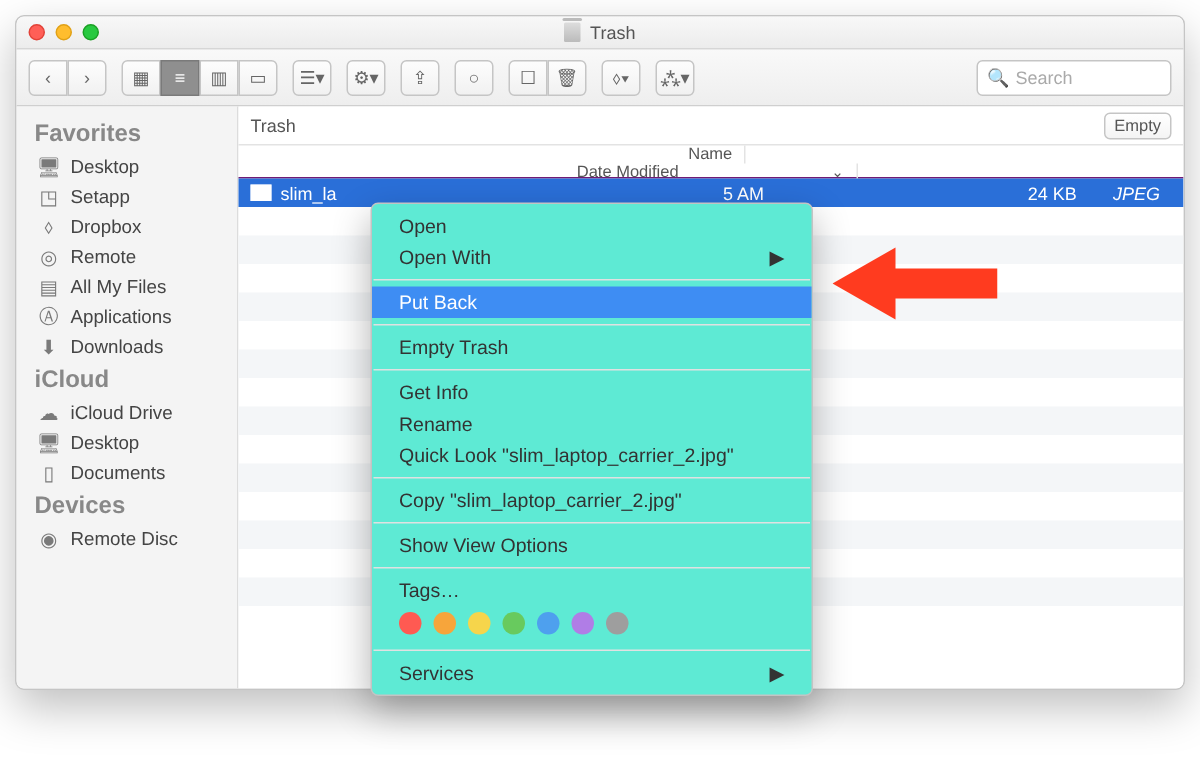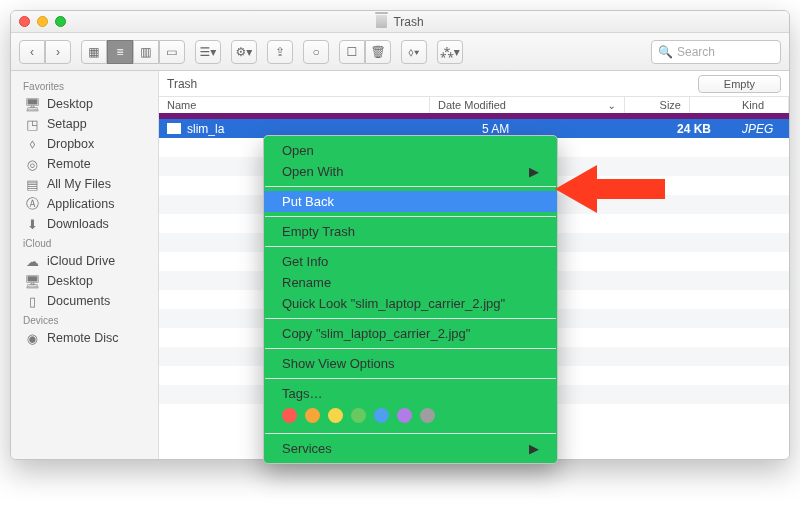--- a/index.html
+++ b/index.html
@@ -17,43 +17,43 @@
   .toolbar { height:38px; background: linear-gradient(#f9f9f9,#eeeeee); border-bottom:1px solid #cfcfcf; display:flex; align-items:center; padding:0 8px; gap:10px;}
   .btngrp{display:flex;}
   .tb{height:24px;min-width:26px;border:1px solid #c5c5c5;background:linear-gradient(#fdfdfd,#f1f1f1);display:flex;align-items:center;justify-content:center;color:#666;font-size:12px;}
   .tb:first-child{border-radius:4px 0 0 4px;}
   .tb:last-child{border-radius:0 4px 4px 0;}
   .tb.only{border-radius:4px;}
   .tb.sel{background:#8f8f8f;color:#fff;border-color:#7a7a7a;}
   .search{flex:1;max-width:130px;margin-left:auto;height:24px;border:1px solid #c5c5c5;border-radius:4px;background:#fff;display:flex;align-items:center;padding:0 6px;color:#aaa;font-size:12px;gap:4px;}
   .body{display:flex;height:388px;}
   .sidebar{width:148px;background:#f4f4f4;border-right:1px solid #dcdcdc;padding:6px 0;overflow:hidden;}
-  .sb-head{font-size:10px;color:#888;padding:4px 12px 2px;font-weight:400;}
+  .sb-head{font-size:16px;color:#888;padding:4px 12px 2px;font-weight:700;}
   .sb-item{font-size:12.5px;color:#444;padding:3px 12px 3px 14px;display:flex;align-items:center;gap:7px;}
   .sb-ico{width:15px;height:13px;display:flex;align-items:center;justify-content:center;color:#7a7a7a;font-size:13px;}
   .main{flex:1;display:flex;flex-direction:column;background:#fff;}
   .pathbar{height:26px;border-bottom:1px solid #e3e3e3;display:flex;align-items:center;justify-content:space-between;padding:0 8px;font-size:12px;color:#555;}
-  .empty-btn{font-size:11px;border:1px solid #c5c5c5;border-radius:4px;padding:2px 25px;background:linear-gradient(#fff,#f4f4f4);}
-  .cols{height:22px;border-bottom:6px solid #701a75;display:flex;font-size:11px;color:#555;align-items:center;}
+  .empty-btn{font-size:11px;border:1px solid #c5c5c5;border-radius:4px;padding:2px 6px;background:linear-gradient(#fff,#f4f4f4);}
+  .cols{height:22px;border-bottom:1px solid #701a75;display:flex;font-size:11px;color:#555;align-items:center;flex-direction:column;}
   .col{padding:0 8px;border-right:1px solid #e3e3e3;height:100%;display:flex;align-items:center;}
   .col.name{flex:1;}
   .col.date{width:195px;justify-content:space-between;}
   .col.size{width:65px;justify-content:flex-end;}
   .col.kind{width:55px;margin-left:44px;}
   .rows{flex:1;position:relative;}
   .row{height:19px;font-size:12px;display:flex;align-items:center;}
   .row.stripe{background:#f4f6f8;}
   .row.sel{background:#2a6fd8;color:#fff;}
   .row .c{padding:0 8px;}
   .row .c.name{flex:1;display:flex;align-items:center;gap:6px;}
   .row .c.date{width:195px;}
-  .row .c.size{width:65px;text-align:left;font-weight:bold;}
+  .row .c.size{width:65px;text-align:center;}
   .row .c.kind{width:55px;font-style:italic;}
   .thumb{width:14px;height:11px;background:#fff;border:1px solid rgba(255,255,255,0.7);display:inline-block;}
-  .ctxmenu{position:absolute;left:263px;top:135px;width:295px;background:#22c55e;border:1px solid #c3c3c3;border-radius:5px;box-shadow:0 10px 25px rgba(0,0,0,0.3);padding:4px 0;font-size:13px;z-index:20;}
+  .ctxmenu{position:absolute;left:247px;top:135px;width:295px;background:#5eead4;border:1px solid #c3c3c3;border-radius:5px;box-shadow:0 10px 25px rgba(0,0,0,0.3);padding:4px 0;font-size:13px;z-index:20;}
   .mi{padding:3px 18px;color:#333;display:flex;justify-content:space-between;align-items:center;}
   .mi.hl{background:#3e8df3;color:#fff;}
   .sep{height:1px;background:#e1e1e1;margin:4px 1px;}
   .tags{padding:4px 18px 6px;display:flex;gap:8px;}
   .tagdot{width:15px;height:15px;border-radius:50%;}
   .arrow{position:absolute;left:555px;top:159px;z-index:30;}
   .chev{font-size:10px;color:#555;}
   svg{display:block;}
 </style>
 </head>

